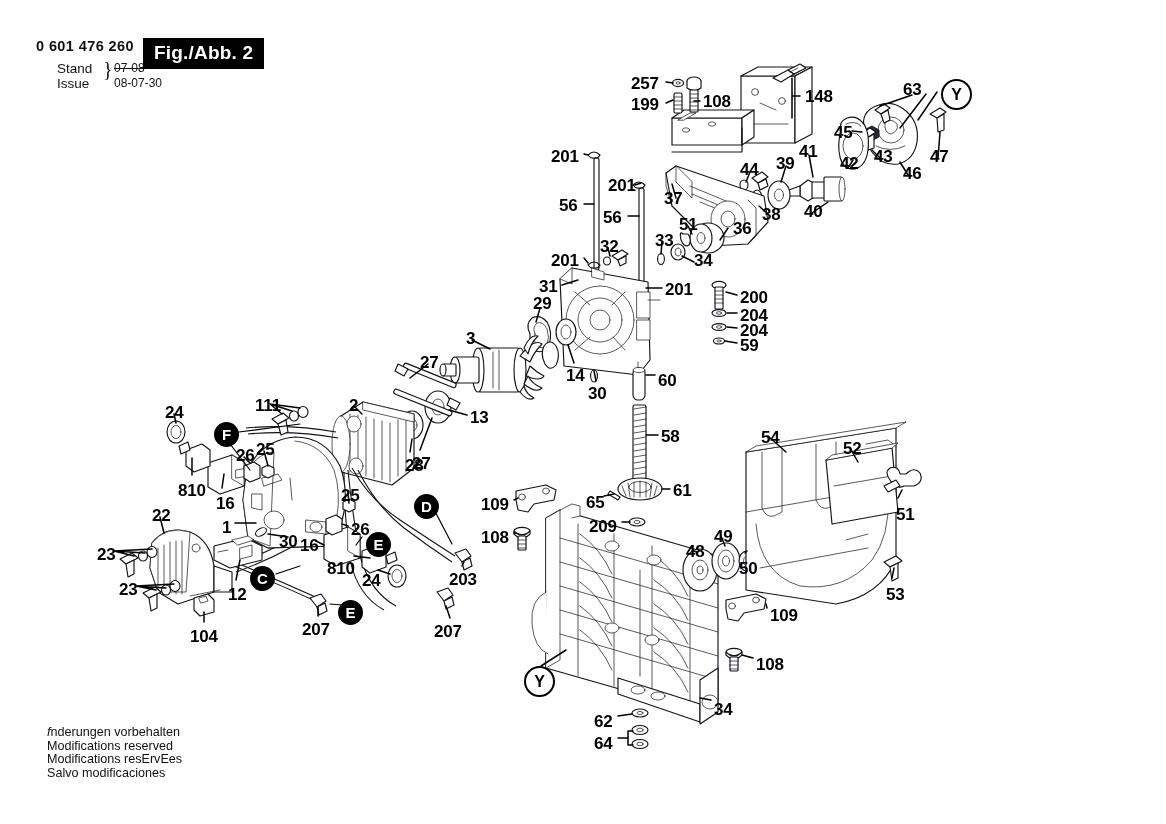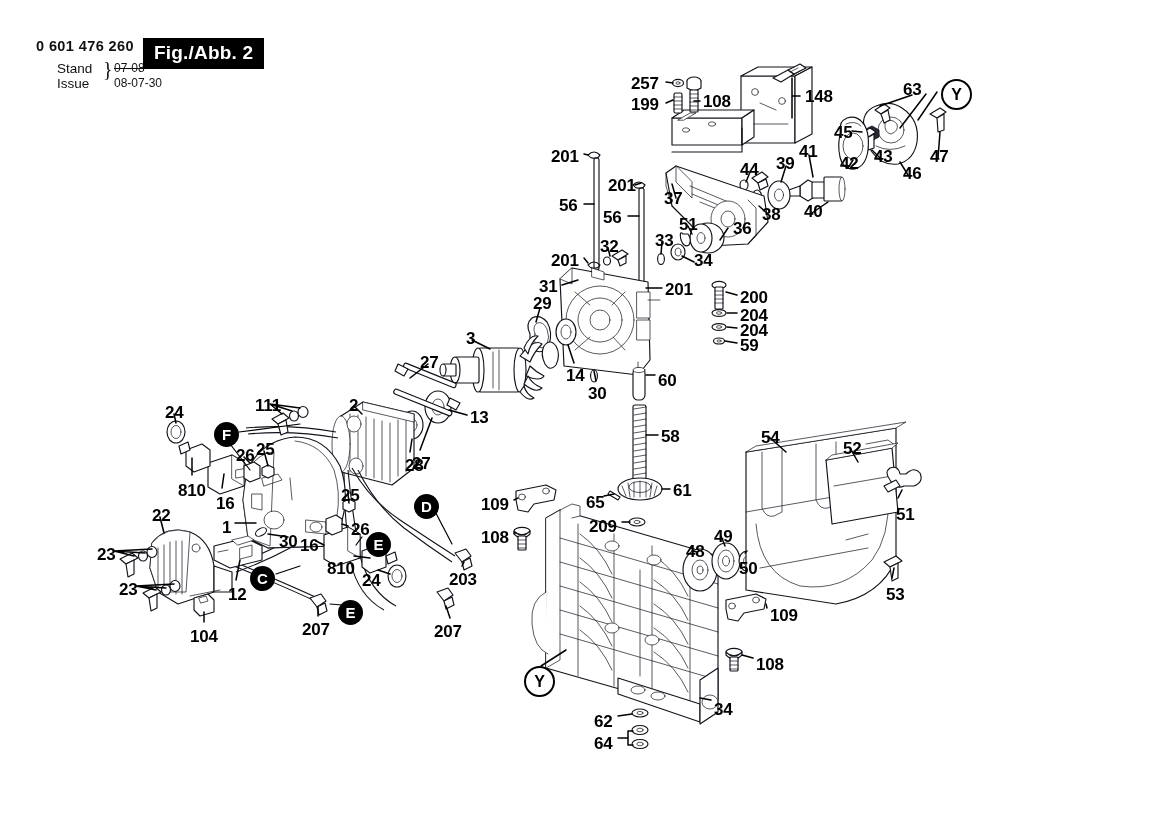--- a/index.html
+++ b/index.html
@@ -776,14 +776,20 @@
   <div id="marker-layer">
     <span class="mk" style="left:214px;top:422px">F</span>
     <span class="mk" style="left:414px;top:494px">D</span>
     <span class="mk" style="left:366px;top:532px">E</span>
     <span class="mk" style="left:250px;top:566px">C</span>
     <span class="mk" style="left:338px;top:600px">E</span>
     <span class="mko" style="left:941px;top:79px">Y</span>
     <span class="mko" style="left:524px;top:666px">Y</span>
   </div>
 
+  <div id="footer">
+    <div><span class="itl">f</span><span>nderungen vorbehalten</span></div>
+    <div>Modifications reserved</div>
+    <div>Modifications resErvEes</div>
+    <div>Salvo modificaciones</div>
+  </div>
 
 </div>
 
 </body></html>

